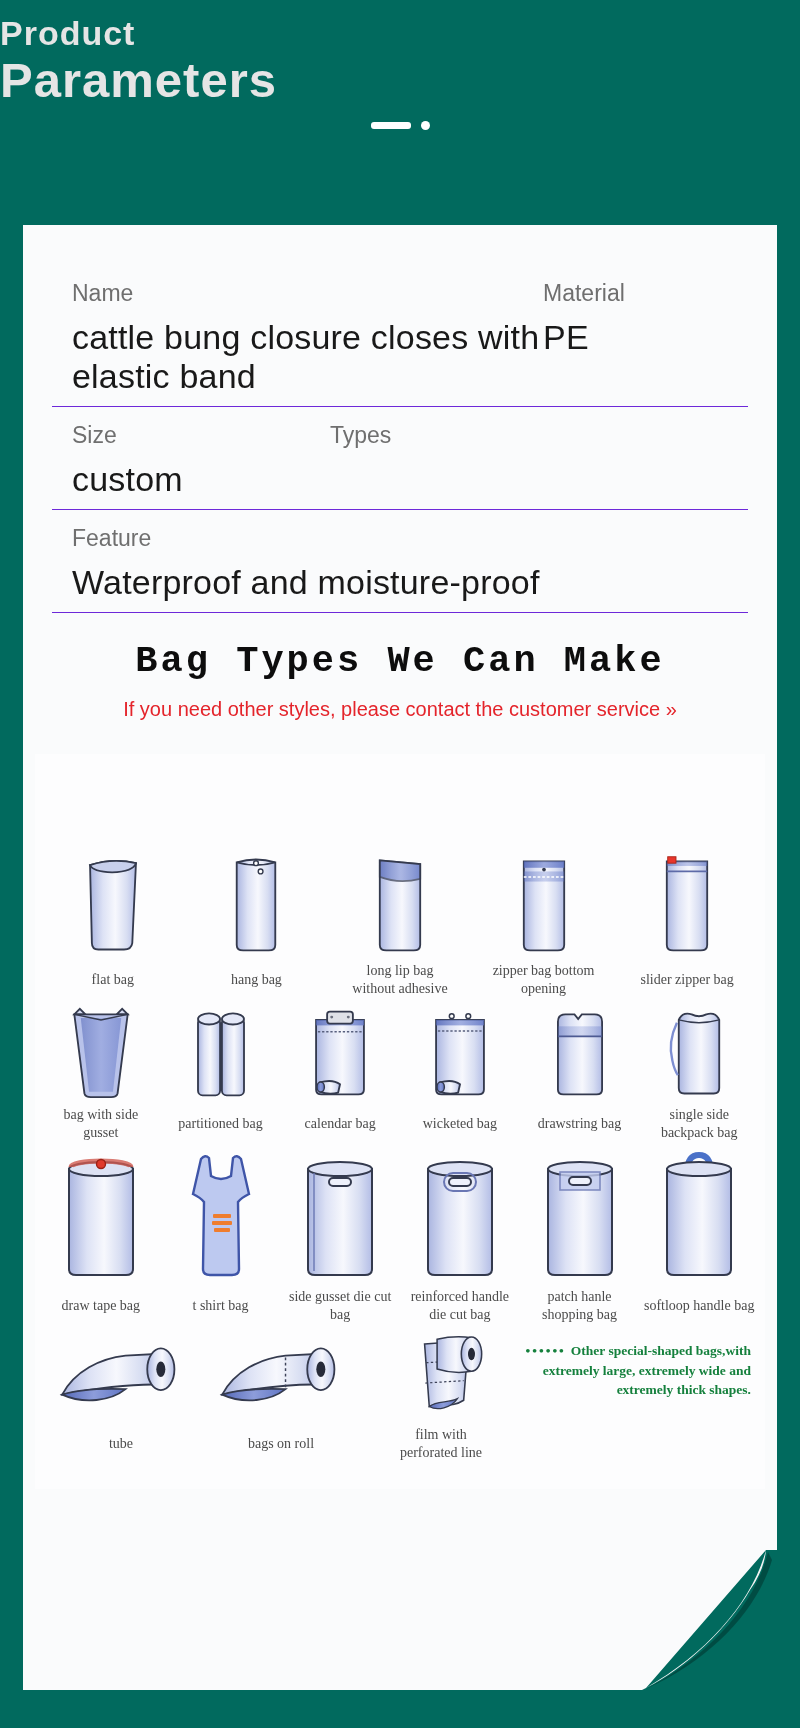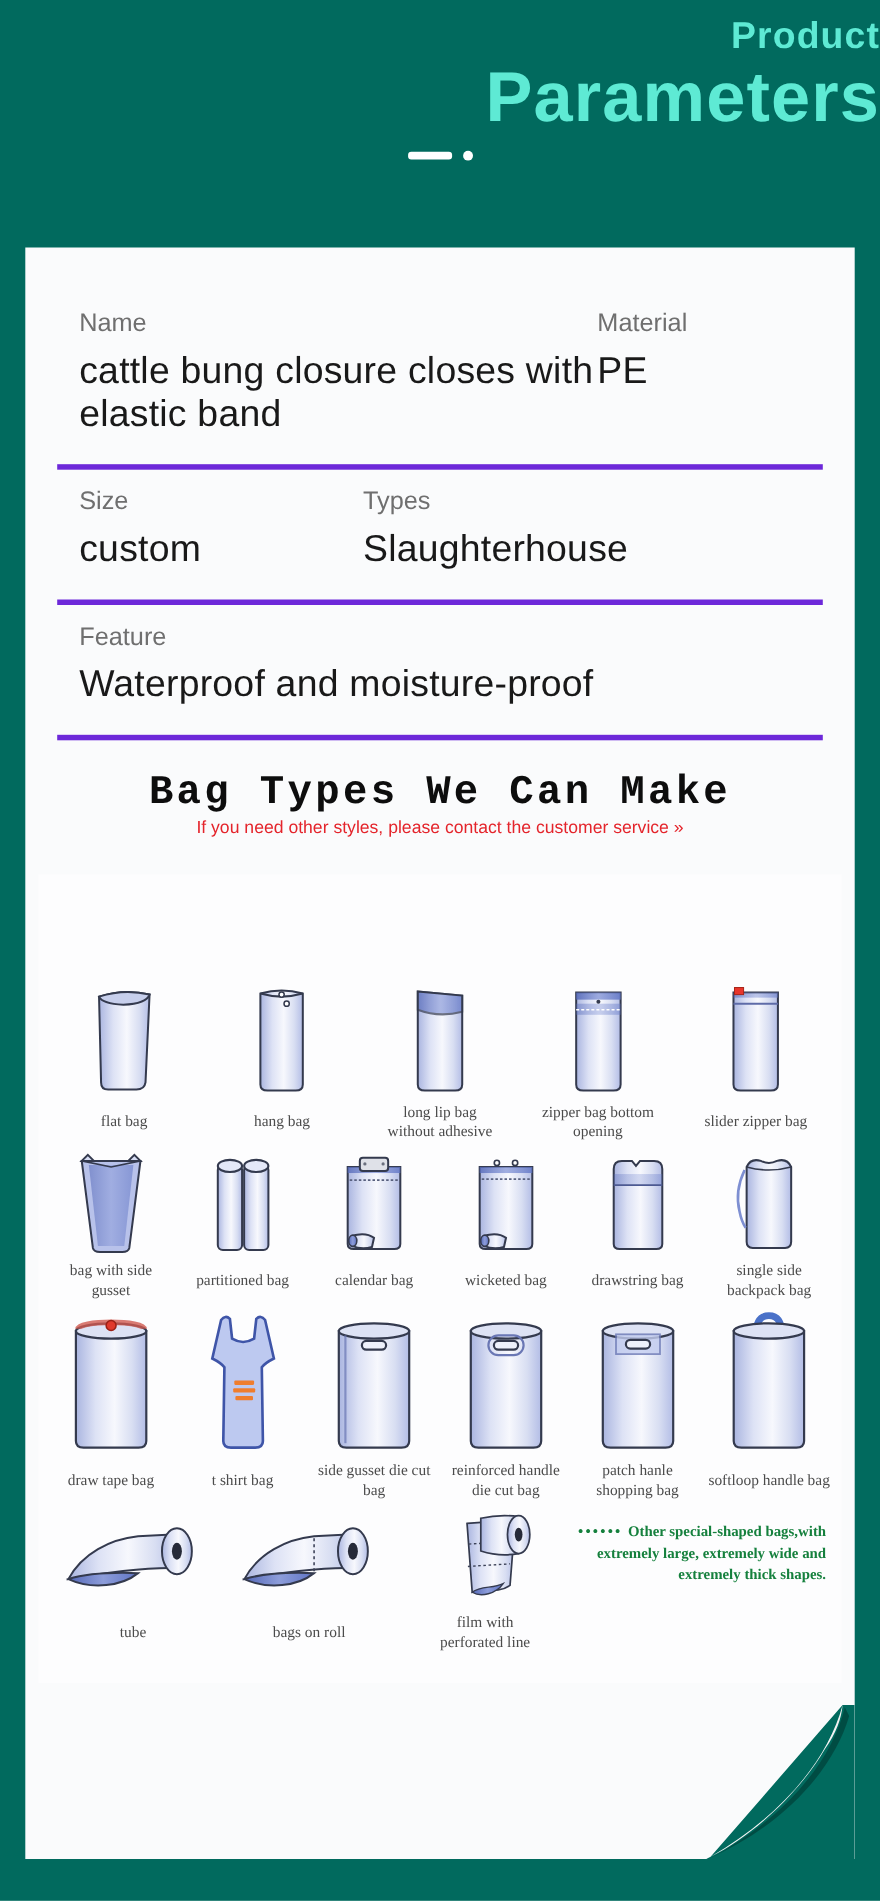--- a/index.html
+++ b/index.html
@@ -3,49 +3,49 @@
 <meta charset="utf-8">
 <style>
   html,body{margin:0;padding:0;}
   body{
     width:800px;height:1728px;
     background:#016A5E;
     font-family:"Liberation Sans",sans-serif;
     position:relative;overflow:hidden;
   }
   
-  .header{ text-align:right;color:#5eead4;padding-top:14px;height:211px; }
+  .header{ text-align:left;color:#e5e5e5;padding-top:14px;height:211px; }
   .kicker{ font-size:34px;font-weight:600;letter-spacing:1px; }
-  .title{ font-size:64px;font-weight:800;margin:2px 0 0;letter-spacing:1px;line-height:1.05; }
+  .title{ font-size:49px;font-weight:800;margin:2px 0 0;letter-spacing:1px;line-height:1.05; }
   .divider{ display:flex;justify-content:center;align-items:center;gap:10px;margin-top:15px; }
   .divider .dash{ width:40px;height:7px;background:#fff;border-radius:3px; }
   .divider .dot{ width:9px;height:9px;background:#fff;border-radius:50%; }
   .subtitle{ font-size:37px;font-weight:600;margin-top:17px; }
 
   
   .card{
     position:absolute;left:23px;top:225px;width:754px;height:1465px;
     background:#FAFBFC;
   }
 
   
   .params{ padding:40px 29px 0; }
-  .p-row{ border-bottom:5px solid #6d28d9;padding:15px 0 26px 20px;display:flex; }
+  .p-row{ border-bottom:1px solid #6d28d9;padding:15px 0 10px 20px;display:flex; }
   .p-field .lbl{ font-size:23px;color:#6f6f6f;margin-bottom:11px; }
   .p-field .val{ font-size:34px;color:#191919;font-weight:500;letter-spacing:.2px; }
   .f-grow{ flex:1; }
   .f-material{ width:205px; }
   .f-size{ width:258px; }
 
   .section-title{
     text-align:center;font-size:37px;font-weight:800;letter-spacing:3px;
     color:#0d0d0d;margin:27px 0 0;font-family:Liberation Mono, monospace;
   }
   .contact-note{
-    text-align:center;color:#E4242B;font-size:16px;margin-top:2px;font-weight:500;
+    text-align:center;color:#E4242B;font-size:20px;margin-top:16px;font-weight:500;
   }
 
   
   .bag-grid{
     margin:33px 12px 0;background:#FDFDFE;
     padding:100px 6px 26px;
     font-family:Liberation Serif, serif;
   }
   .g-row{ display:flex;align-items:flex-start; }
   .g-row + .g-row{ margin-top:8px; }
@@ -252,21 +252,20 @@
         <div class="val">PE</div>
       </div>
     </div>
     <div class="p-row">
       <div class="p-field f-size">
         <div class="lbl">Size</div>
         <div class="val">custom</div>
       </div>
       <div class="p-field f-grow">
         <div class="lbl">Types</div>
-        <div class="val">Slaughterhouse</div>
       </div>
     </div>
     <div class="p-row">
       <div class="p-field f-grow">
         <div class="lbl">Feature</div>
         <div class="val">Waterproof and moisture-proof</div>
       </div>
     </div>
   </section>
 

